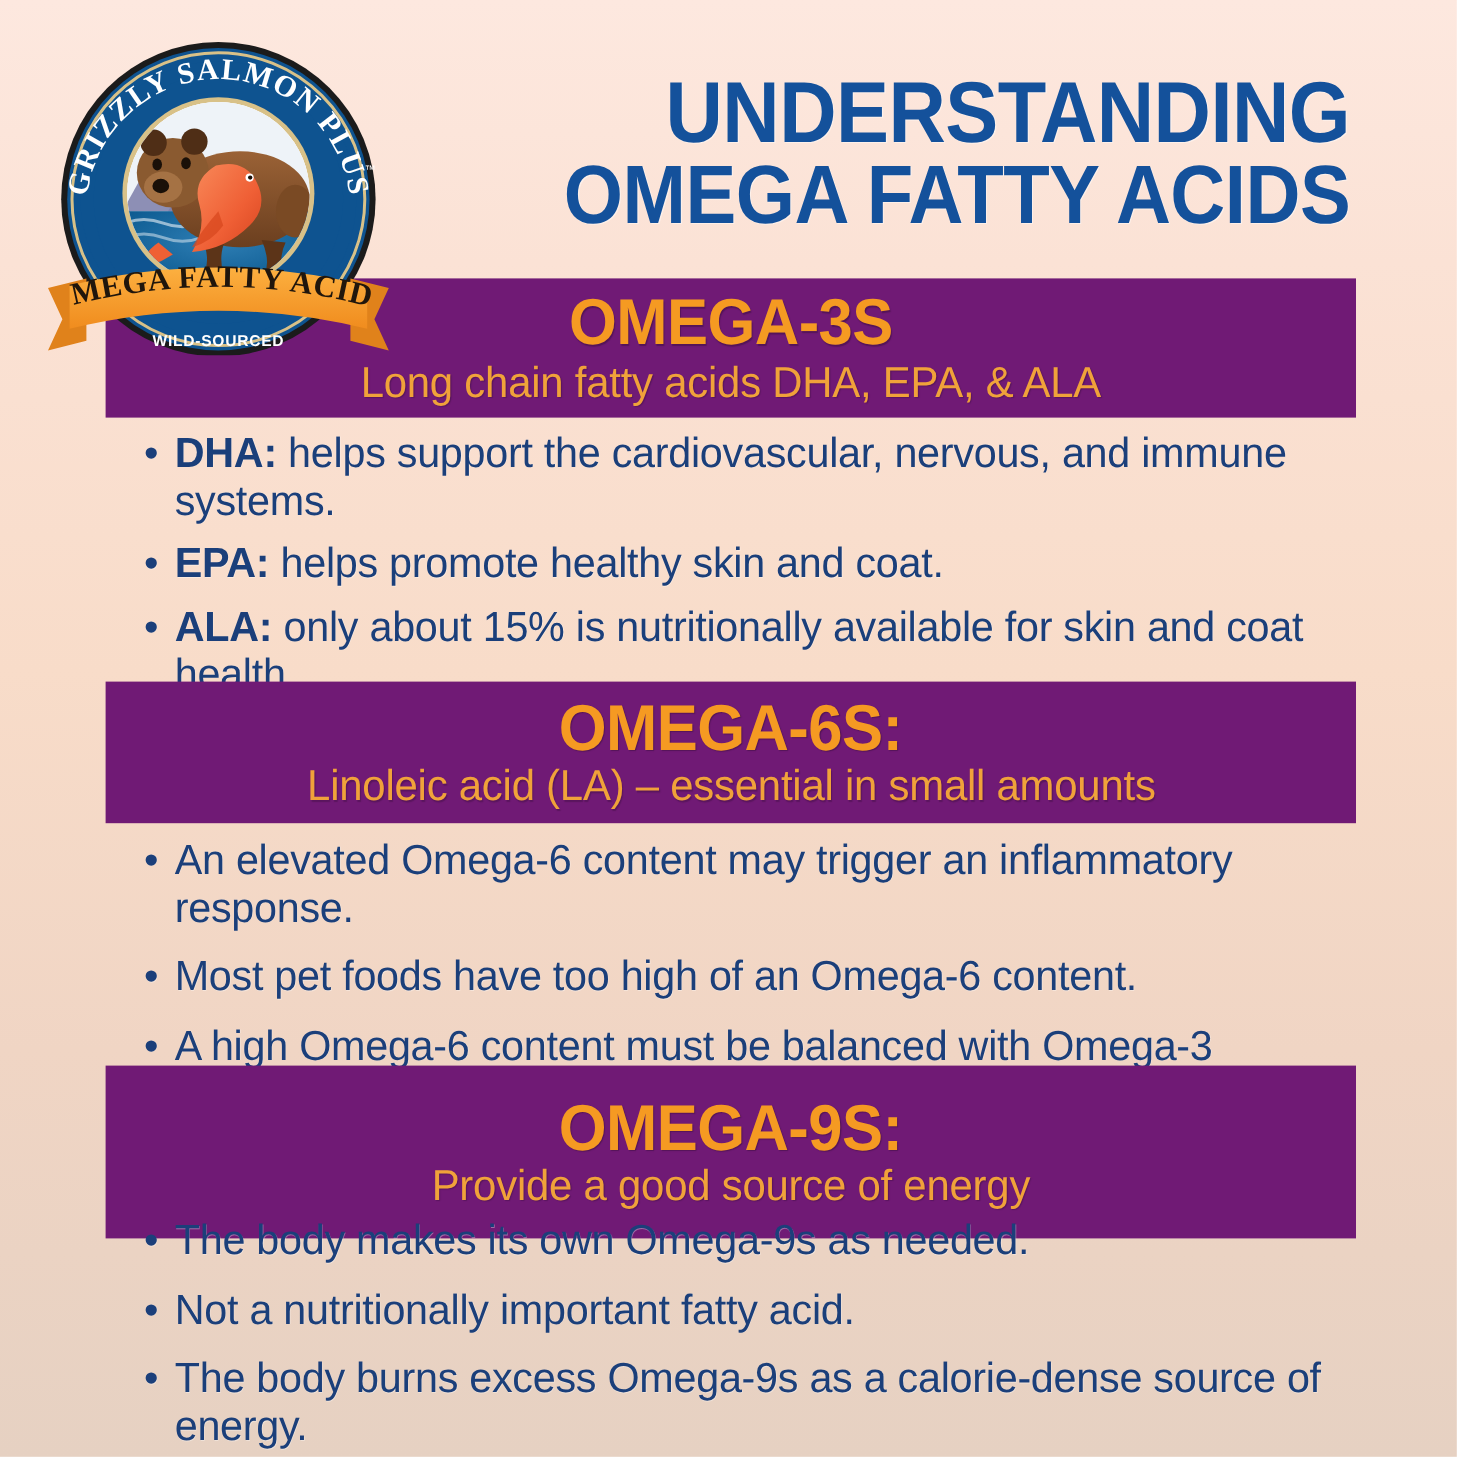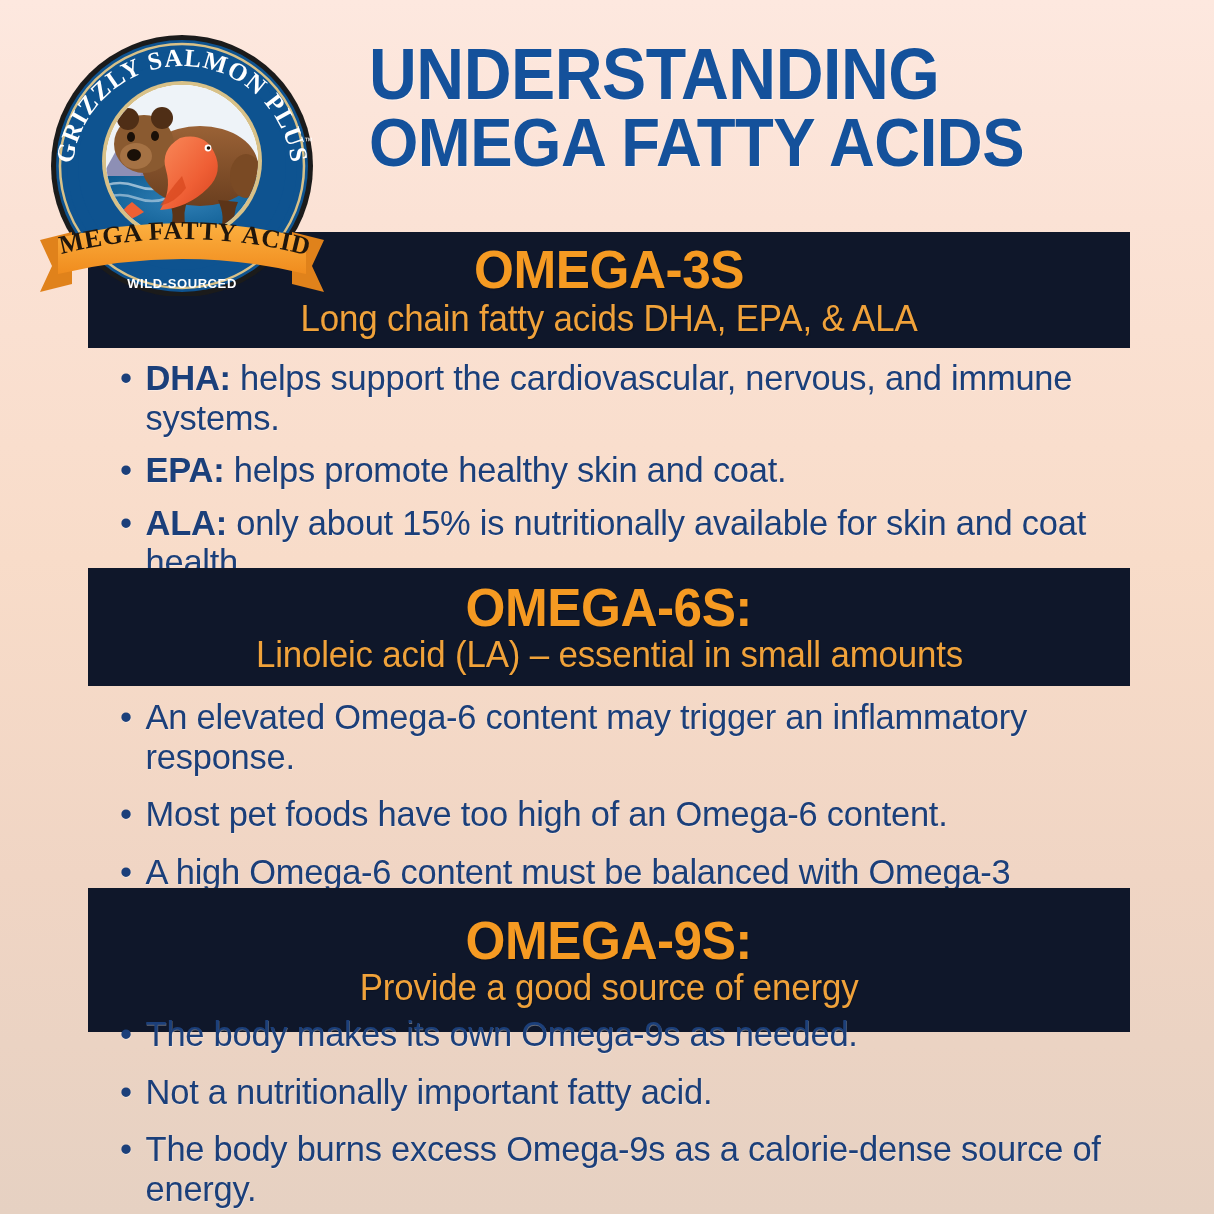--- a/index.html
+++ b/index.html
@@ -36,44 +36,44 @@
     top: 26px;
     width: 300px;
     height: 270px;
     z-index: 20;
   }
   .logo svg { display: block; width: 300px; height: 270px; }
 
   .title-block {
     position: absolute;
     left: 336px;
-    top: 40px;
+    top: 60px;
     width: 822px;
-    text-align: left;
+    text-align: right;
   }
   .title-line {
     font-family: "Liberation Sans", sans-serif;
     font-weight: bold;
     color: #14519b;
     font-size: 72px;
     line-height: 0.97;
     letter-spacing: -0.5px;
     transform: scaleX(0.92);
     transform-origin: center center;
     white-space: nowrap;
     text-shadow: 1px 1px 0 rgba(255,255,255,0.45);
   }
   .title-line.l2 { font-size: 69px; }
 
   
   .band {
     position: absolute;
     left: 88px;
     width: 1042px;
-    background: #0f172a;
+    background: #701a75;
     box-sizing: border-box;
     text-align: center;
     display: flex;
     flex-direction: column;
     align-items: center;
     justify-content: center;
   }
   .band-title {
     color: #f59a22;
     font-weight: bold;

